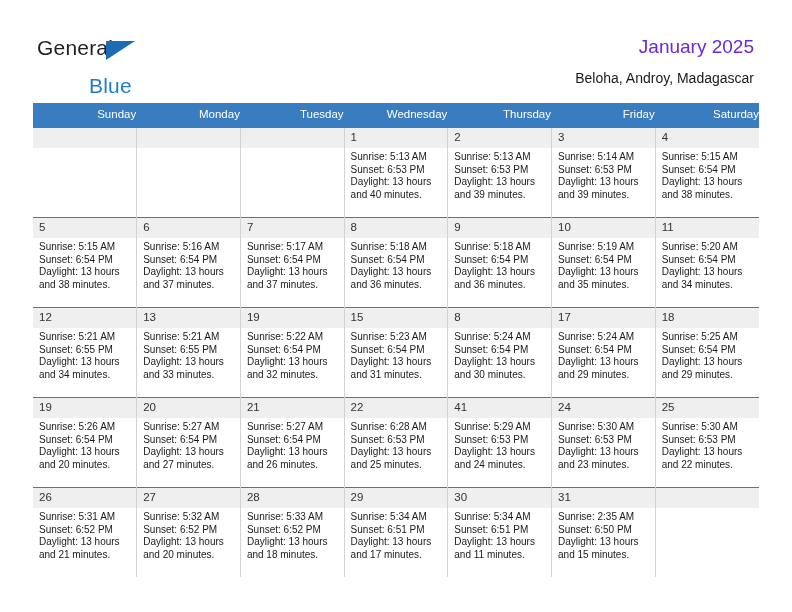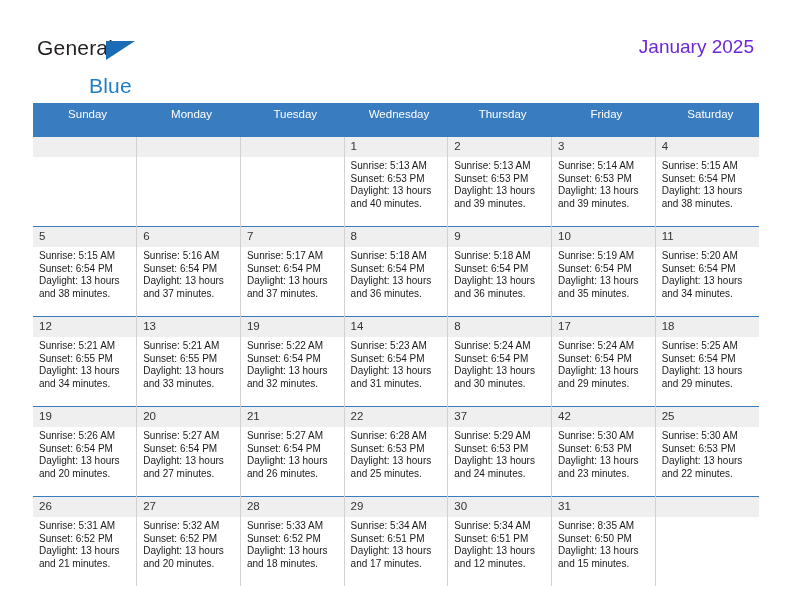--- a/index.html
+++ b/index.html
@@ -91,22 +91,22 @@
     top: 103px;
     width: 726px;
     border-collapse: collapse;
     table-layout: fixed;
   }
   .calendar th {
     background: #3a7cc0;
     color: #ffffff;
     font-size: 11.5px;
     font-weight: normal;
-    text-align: center;
-    padding: 5px 0 17px 6px;
+    text-align: right;
+    padding: 5px 0 8px 6px;
     height: 12px;
     border-right: 1px solid #3a7cc0;
   }
   .calendar th:last-child { border-right: none; }
 
   .week-row td {
     vertical-align: top;
     padding: 0;
     border-right: 1px solid #d2d2d2;
     border-top: 1px solid #3a7cc0;
@@ -144,20 +144,21 @@
   <div class="header">
 
     <div class="logo">
       <span class="logo-general">General</span>
       <span class="logo-tri"></span>
       <span class="logo-blue">Blue</span>
     </div>
 
     <div class="title-block">
       <div class="cal-title">January 2025</div>
+      <div class="cal-subtitle">Beloha, Androy, Madagascar</div>
     </div>
 
   </div>
 
   <table class="calendar">
     <thead>
       <tr id="weekday-row">
           <th>Sunday</th>
           <th>Monday</th>
           <th>Tuesday</th>
@@ -302,21 +303,21 @@
           <td>
             <span class="daynum">19</span>
             <div class="cell-body">
               <div>Sunrise: 5:22 AM</div>
               <div>Sunset: 6:54 PM</div>
               <div>Daylight: 13 hours</div>
               <div>and 32 minutes.</div>
             </div>
           </td>
           <td>
-            <span class="daynum">14</span>
+            <span class="daynum">15</span>
             <div class="cell-body">
               <div>Sunrise: 5:23 AM</div>
               <div>Sunset: 6:54 PM</div>
               <div>Daylight: 13 hours</div>
               <div>and 31 minutes.</div>
             </div>
           </td>
           <td>
             <span class="daynum">8</span>
             <div class="cell-body">
@@ -376,30 +377,30 @@
           <td>
             <span class="daynum">22</span>
             <div class="cell-body">
               <div>Sunrise: 6:28 AM</div>
               <div>Sunset: 6:53 PM</div>
               <div>Daylight: 13 hours</div>
               <div>and 25 minutes.</div>
             </div>
           </td>
           <td>
-            <span class="daynum">37</span>
+            <span class="daynum">41</span>
             <div class="cell-body">
               <div>Sunrise: 5:29 AM</div>
               <div>Sunset: 6:53 PM</div>
               <div>Daylight: 13 hours</div>
               <div>and 24 minutes.</div>
             </div>
           </td>
           <td>
-            <span class="daynum">42</span>
+            <span class="daynum">24</span>
             <div class="cell-body">
               <div>Sunrise: 5:30 AM</div>
               <div>Sunset: 6:53 PM</div>
               <div>Daylight: 13 hours</div>
               <div>and 23 minutes.</div>
             </div>
           </td>
           <td>
             <span class="daynum">25</span>
             <div class="cell-body">
@@ -446,27 +447,27 @@
               <div>Daylight: 13 hours</div>
               <div>and 17 minutes.</div>
             </div>
           </td>
           <td>
             <span class="daynum">30</span>
             <div class="cell-body">
               <div>Sunrise: 5:34 AM</div>
               <div>Sunset: 6:51 PM</div>
               <div>Daylight: 13 hours</div>
-              <div>and 12 minutes.</div>
+              <div>and 11 minutes.</div>
             </div>
           </td>
           <td>
             <span class="daynum">31</span>
             <div class="cell-body">
-              <div>Sunrise: 8:35 AM</div>
+              <div>Sunrise: 2:35 AM</div>
               <div>Sunset: 6:50 PM</div>
               <div>Daylight: 13 hours</div>
               <div>and 15 minutes.</div>
             </div>
           </td>
           <td>
             <span class="daynum empty"></span>
           </td>
         </tr>
       </tbody>

